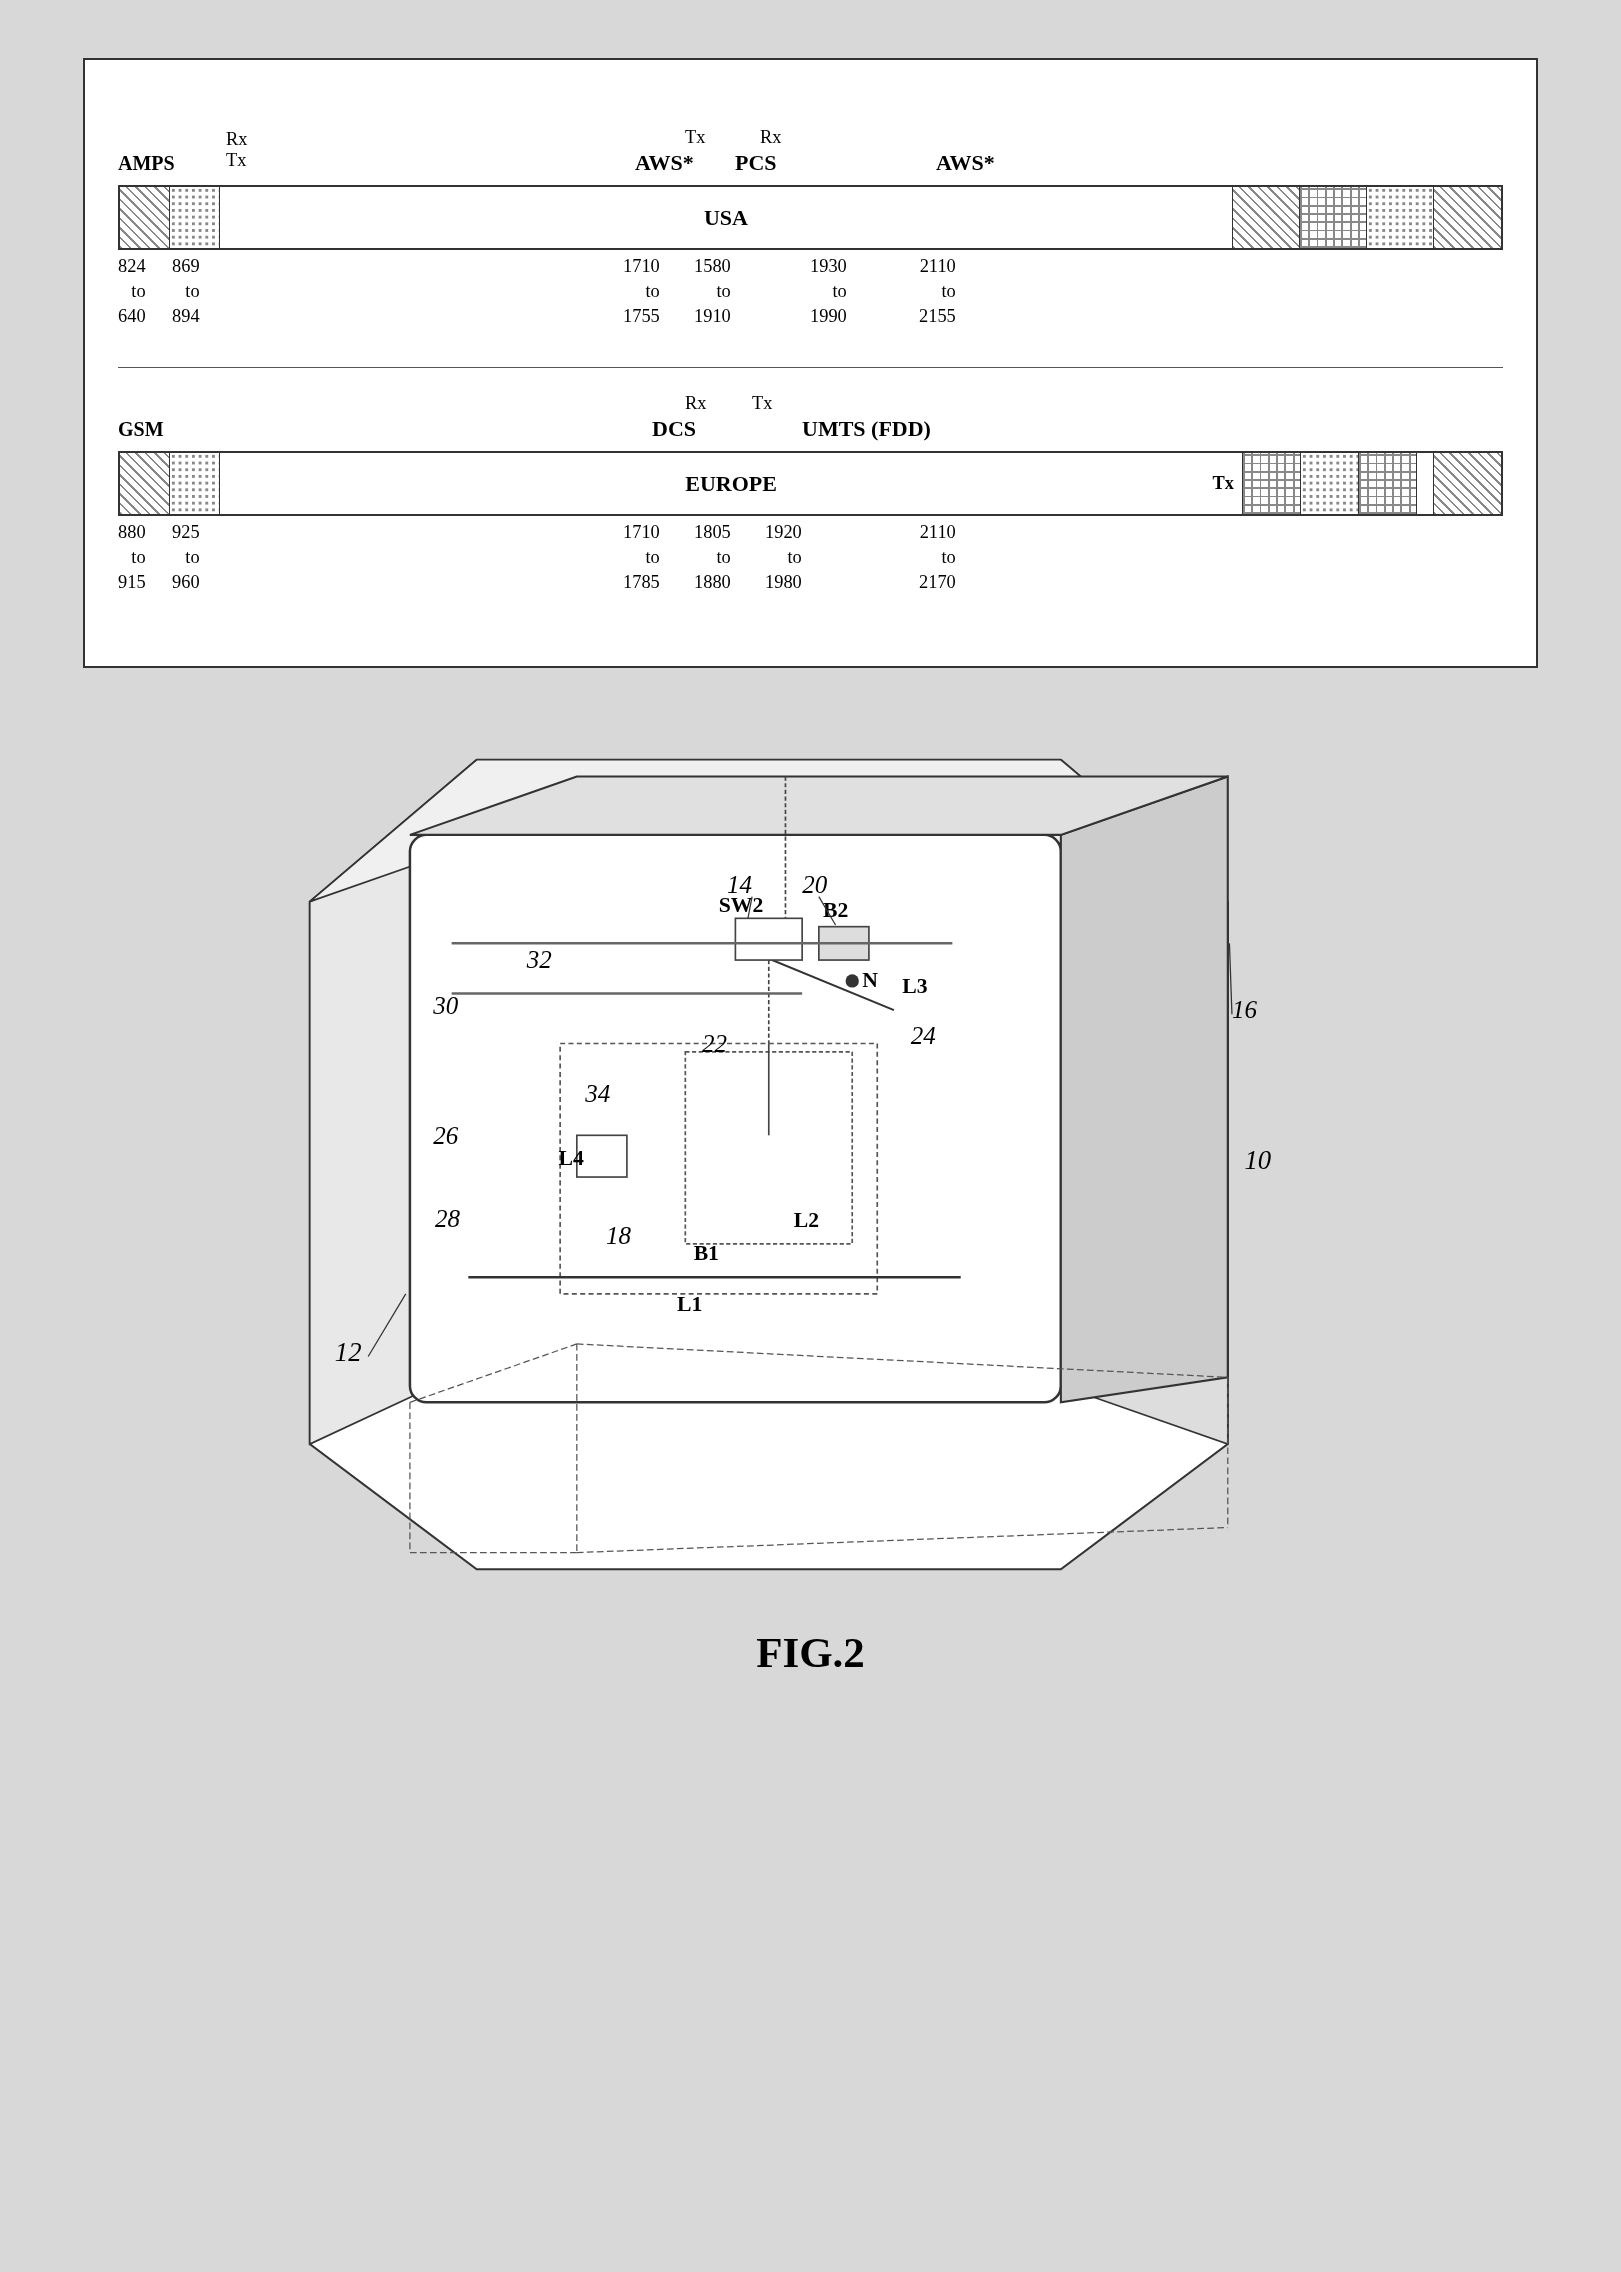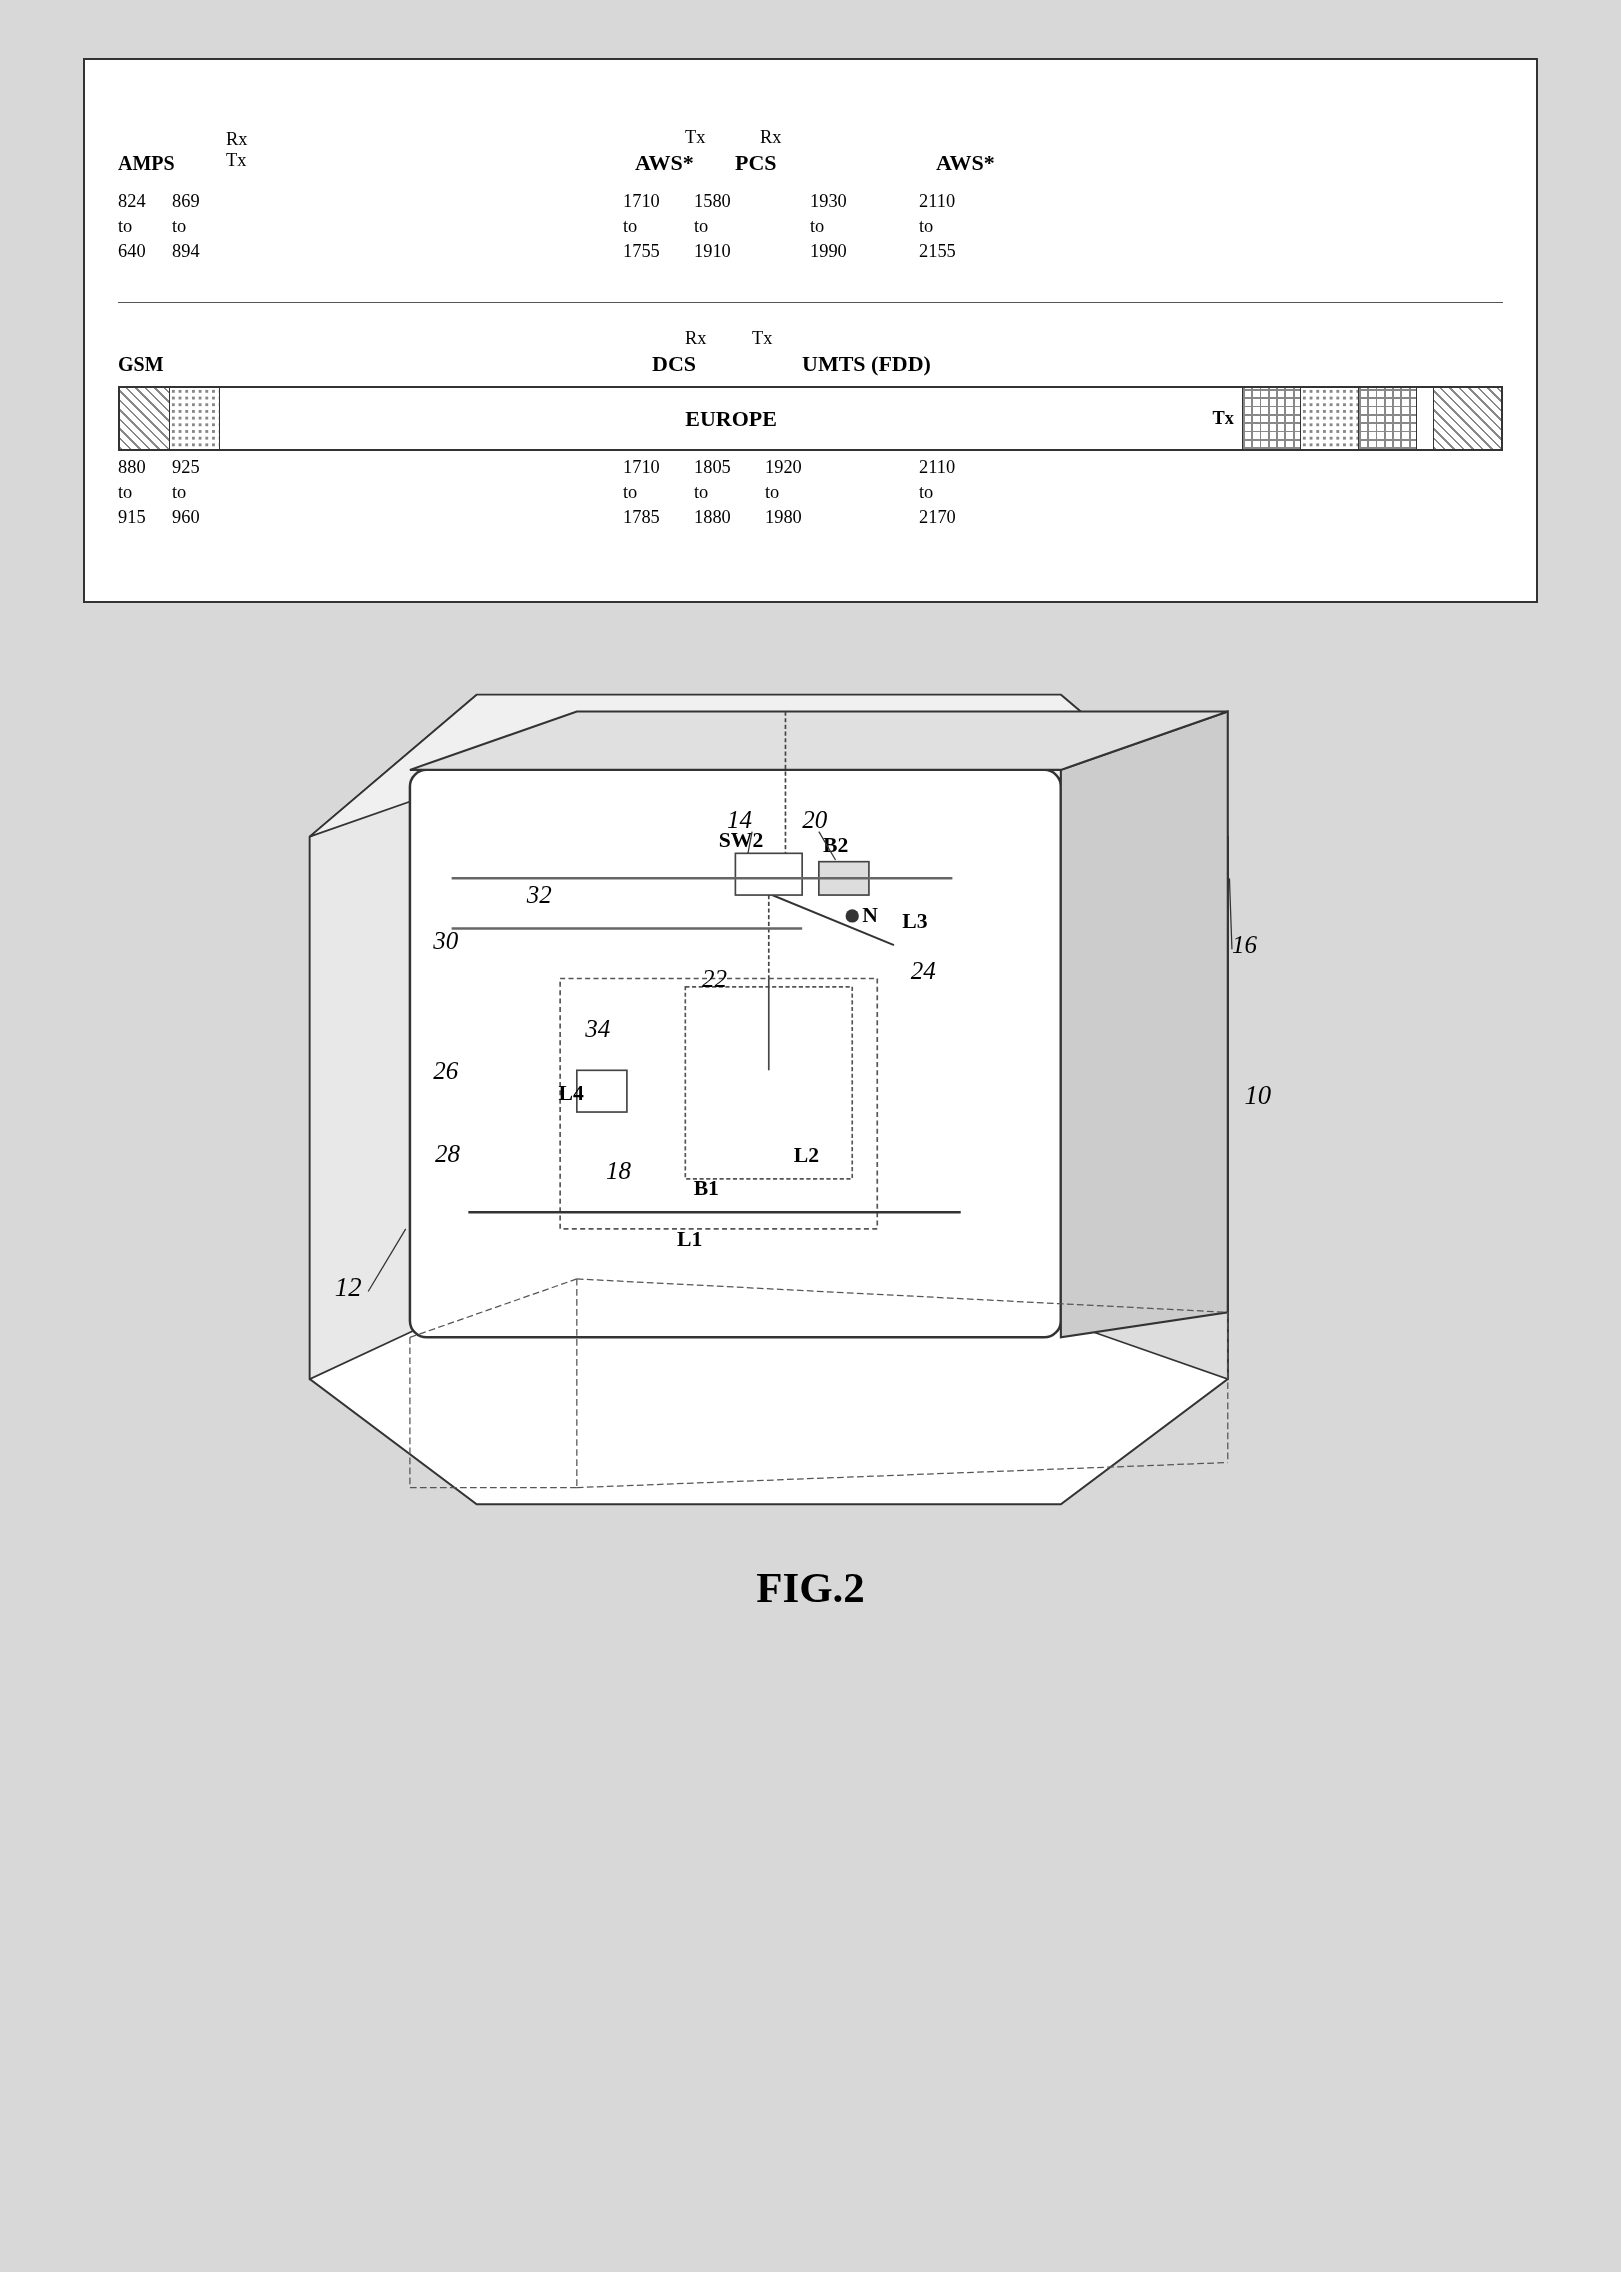--- a/index.html
+++ b/index.html
@@ -111,20 +111,21 @@
     .bar-bottom-labels {
       position: relative;
       height: 75px;
     }
 
     .bbl {
       position: absolute;
       font-size: 18.4px;
       line-height: 1.35;
       top: 4.2px;
+      text-align: right;
     }
 
     
     .fig2-container {
       margin: 8.3px 50px 25px 50px;
       position: relative;
       display: flex;
       flex-direction: column;
       align-items: center;
     }
@@ -165,20 +166,38 @@
           <span style="position:absolute; left:108px; top:1.7px; font-size:18.4px;">Rx</span>
           <span style="position:absolute; left:108px; top:23.4px; font-size:18.4px;">Tx</span>
 
           <span style="position:absolute; left:567px; top:0; font-size:18.4px;">Tx</span>
           <span style="position:absolute; left:642px; top:0; font-size:18.4px;">Rx</span>
           <span style="position:absolute; left:517px; top:23.4px; font-size:22px; font-weight:bold;">AWS*</span>
           <span style="position:absolute; left:617px; top:23.4px; font-size:22px; font-weight:bold;">PCS</span>
           <span style="position:absolute; left:818px; top:23.4px; font-size:22px; font-weight:bold;">AWS*</span>
         </div>
 
+        <div class="bar-row">
+
+          <div class="seg hatch-diagonal" style="width:50px;"></div>
+
+          <div class="seg hatch-dots" style="width:50px;"></div>
+
+          <div class="seg" style="flex:1;">
+            <span class="seg-label-inside">USA</span>
+          </div>
+
+          <div class="seg hatch-diagonal" style="width:67px;"></div>
+
+          <div class="seg hatch-cross" style="width:67px;"></div>
+
+          <div class="seg hatch-dots" style="width:67px;"></div>
+
+          <div class="seg hatch-diagonal" style="width:67px;"></div>
+        </div>
 
         <div class="bar-bottom-labels" style="position:relative; height:67px;">
           <div class="bbl" style="left:0;">
             <div>824</div>
             <div>to</div>
             <div>640</div>
           </div>
           <div class="bbl" style="left:54px;">
             <div>869</div>
             <div>to</div>

